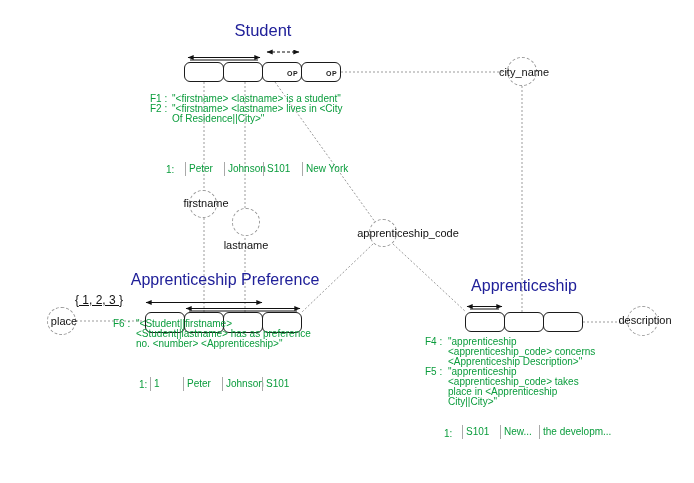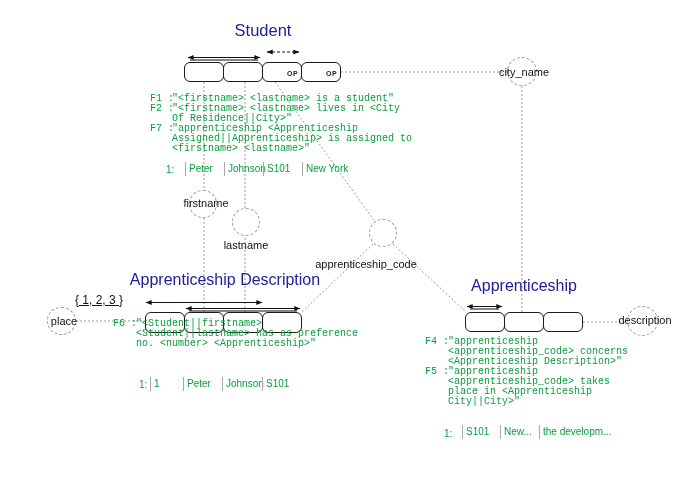--- a/index.html
+++ b/index.html
@@ -9,21 +9,21 @@
   .rolebox{position:absolute;width:40px;height:20px;background:#fff;border:1px solid #1b1b1b;
            border-radius:6px;box-sizing:border-box;z-index:2;}
   .op{position:absolute;right:3px;top:7px;font-size:7px;font-weight:bold;color:#222;
       letter-spacing:.4px;line-height:7px;}
   .vcircle{position:absolute;border:1px dashed #9b9b9b;border-radius:50%;background:#fff;
            box-sizing:border-box;z-index:2;}
   .vlabel{position:absolute;transform:translateX(-50%);white-space:nowrap;font-size:11px;
           color:#111;z-index:4;}
   .etitle{position:absolute;transform:translateX(-50%);white-space:nowrap;font-size:16px;
           color:#202099;z-index:3;}
-  .factblock{position:absolute;font-size:10px;line-height:10px;color:#0a9c3c;z-index:3;font-family:Liberation Mono, monospace;}
+  .factblock{position:absolute;font-size:10px;line-height:10px;color:#0a9c3c;z-index:3;}
   .factrow{display:flex;}
   .flabel{flex:none;white-space:nowrap;}
   .fbody{white-space:pre-line;}
   .srowlabel{position:absolute;font-size:10px;color:#0a9c3c;z-index:3;white-space:nowrap;}
   .scell{position:absolute;border-left:1px solid #a9a9a9;padding:1px 0 0 3px;font-size:10px;
          color:#0a9c3c;height:14px;line-height:12px;white-space:nowrap;box-sizing:border-box;
          z-index:3;overflow:visible;}
   .constraint{position:absolute;font-size:12px;color:#111;z-index:3;white-space:nowrap;text-decoration:underline;}
 </style>
 </head>
@@ -76,53 +76,47 @@
   <div class="factblock" style="left:150px;top:94px;">
     <div class="factrow">
       <span class="flabel" style="width:22px;">F1 :</span>
       <span class="fbody">"&lt;firstname&gt; &lt;lastname&gt; is a student"</span>
     </div>
     <div class="factrow">
       <span class="flabel" style="width:22px;">F2 :</span>
       <span class="fbody">"&lt;firstname&gt; &lt;lastname&gt; lives in &lt;City
 Of Residence||City&gt;"</span>
     </div>
-    <div class="factrow">
-      <span class="flabel" style="width:22px;">F7 :</span>
-      <span class="fbody">"apprenticeship &lt;Apprenticeship
-Assigned||Apprenticeship&gt; is assigned to
-&lt;firstname&gt; &lt;lastname&gt;"</span>
-    </div>
   </div>
 
   <div class="srowlabel" style="left:166px;top:164px;">1:</div>
   <div class="scell" style="left:185px;top:162px;width:39px;">Peter</div>
   <div class="scell" style="left:224px;top:162px;width:39px;">Johnson</div>
   <div class="scell" style="left:263px;top:162px;width:39px;">S101</div>
   <div class="scell" style="left:302px;top:162px;width:70px;">New York</div>
 
   <div class="vcircle" style="left:189px;top:190px;width:28px;height:28px;"></div>
   <div class="vlabel" style="left:206px;top:197px;">firstname</div>
 
   <div class="vcircle" style="left:232px;top:208px;width:28px;height:28px;"></div>
   <div class="vlabel" style="left:246px;top:217px;margin-top:22px;">lastname</div>
 
   <div class="vcircle" style="left:369px;top:219px;width:28px;height:28px;"></div>
-  <div class="vlabel" style="left:366px;top:227px;margin-top:31px;">apprenticeship_code</div>
+  <div class="vlabel" style="left:408px;top:227px;">apprenticeship_code</div>
 
   <div class="vcircle" style="left:507px;top:57px;width:30px;height:29px;"></div>
   <div class="vlabel" style="left:524px;top:66px;">city_name</div>
 
   <div class="vcircle" style="left:47px;top:307px;width:29px;height:28px;"></div>
   <div class="vlabel" style="left:64px;top:315px;">place</div>
 
   <div class="vcircle" style="left:627px;top:306px;width:31px;height:30px;"></div>
   <div class="vlabel" style="left:645px;top:314px;">description</div>
 
-  <div class="etitle" style="left:225px;top:271px;">Apprenticeship Description</div>
+  <div class="etitle" style="left:225px;top:271px;">Apprenticeship Preference</div>
 
   <div class="constraint" style="left:75px;top:293px;">{ 1, 2, 3 }</div>
 
   <div class="rolebox" style="left:145px;top:312px;height:21px;"></div>
   <div class="rolebox" style="left:184px;top:312px;height:21px;"></div>
   <div class="rolebox" style="left:223px;top:312px;height:21px;"></div>
   <div class="rolebox" style="left:262px;top:312px;height:21px;"></div>
 
   <div class="factblock" style="left:113px;top:319px;">
     <div class="factrow">

